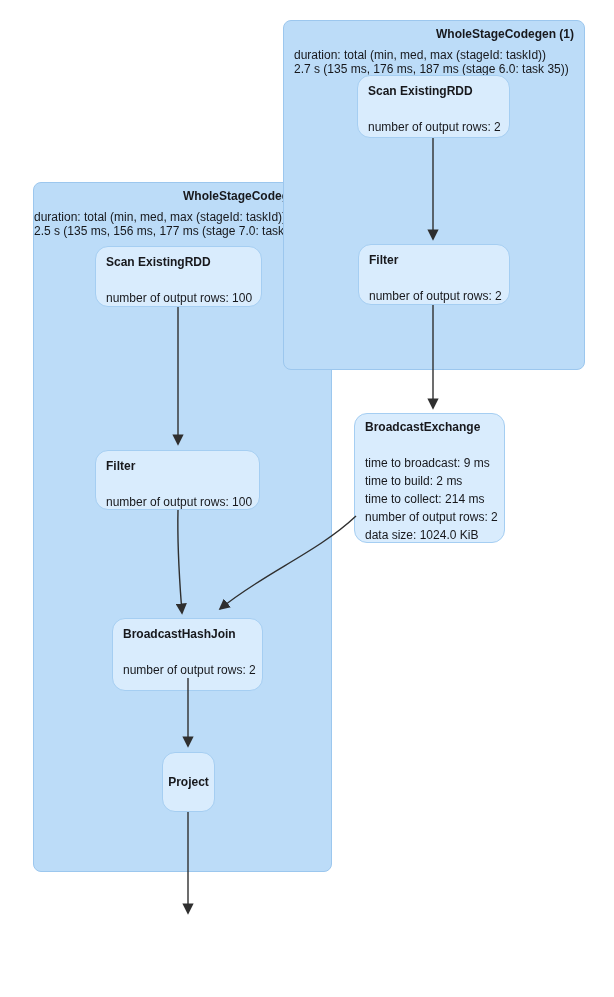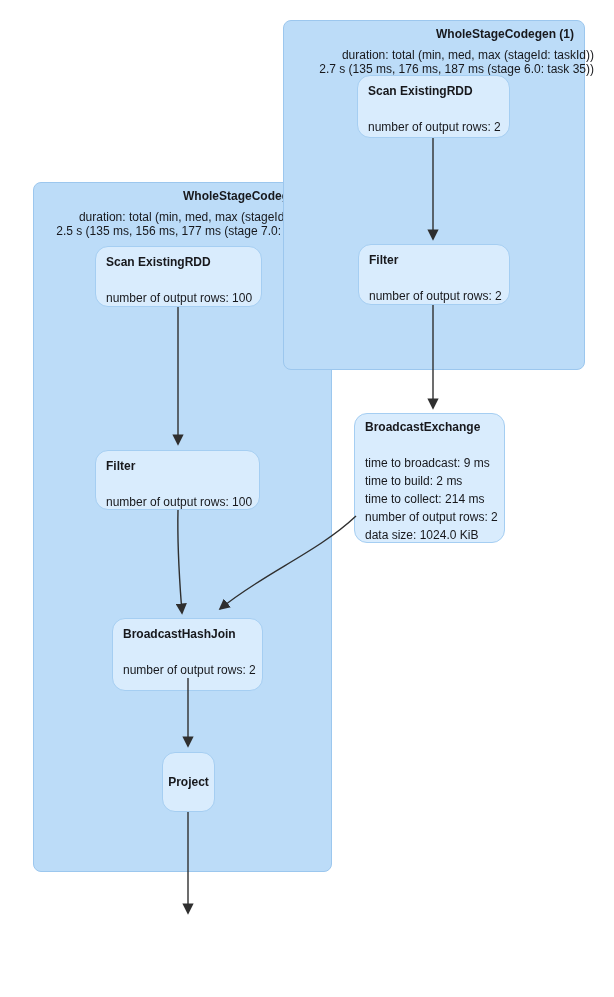--- a/index.html
+++ b/index.html
@@ -26,21 +26,21 @@
     background:var(--cluster-fill);
     border:1px solid var(--cluster-border);
     border-radius:8px;
   }
   .cluster-title{
     position:absolute;top:6px;right:10px;
     font-weight:700;white-space:nowrap;
   }
   .cluster-duration{
     position:absolute;top:27px;left:0;width:100%;
-    text-align:right;line-height:14px;white-space:nowrap;
+    text-align:left;line-height:14px;white-space:nowrap;
   }
   .node{
     position:absolute;
     background:var(--node-fill);
     border:1px solid var(--node-border);
     border-radius:13px;
     padding:6px 10px;
     line-height:18px;
     overflow:hidden;
   }

